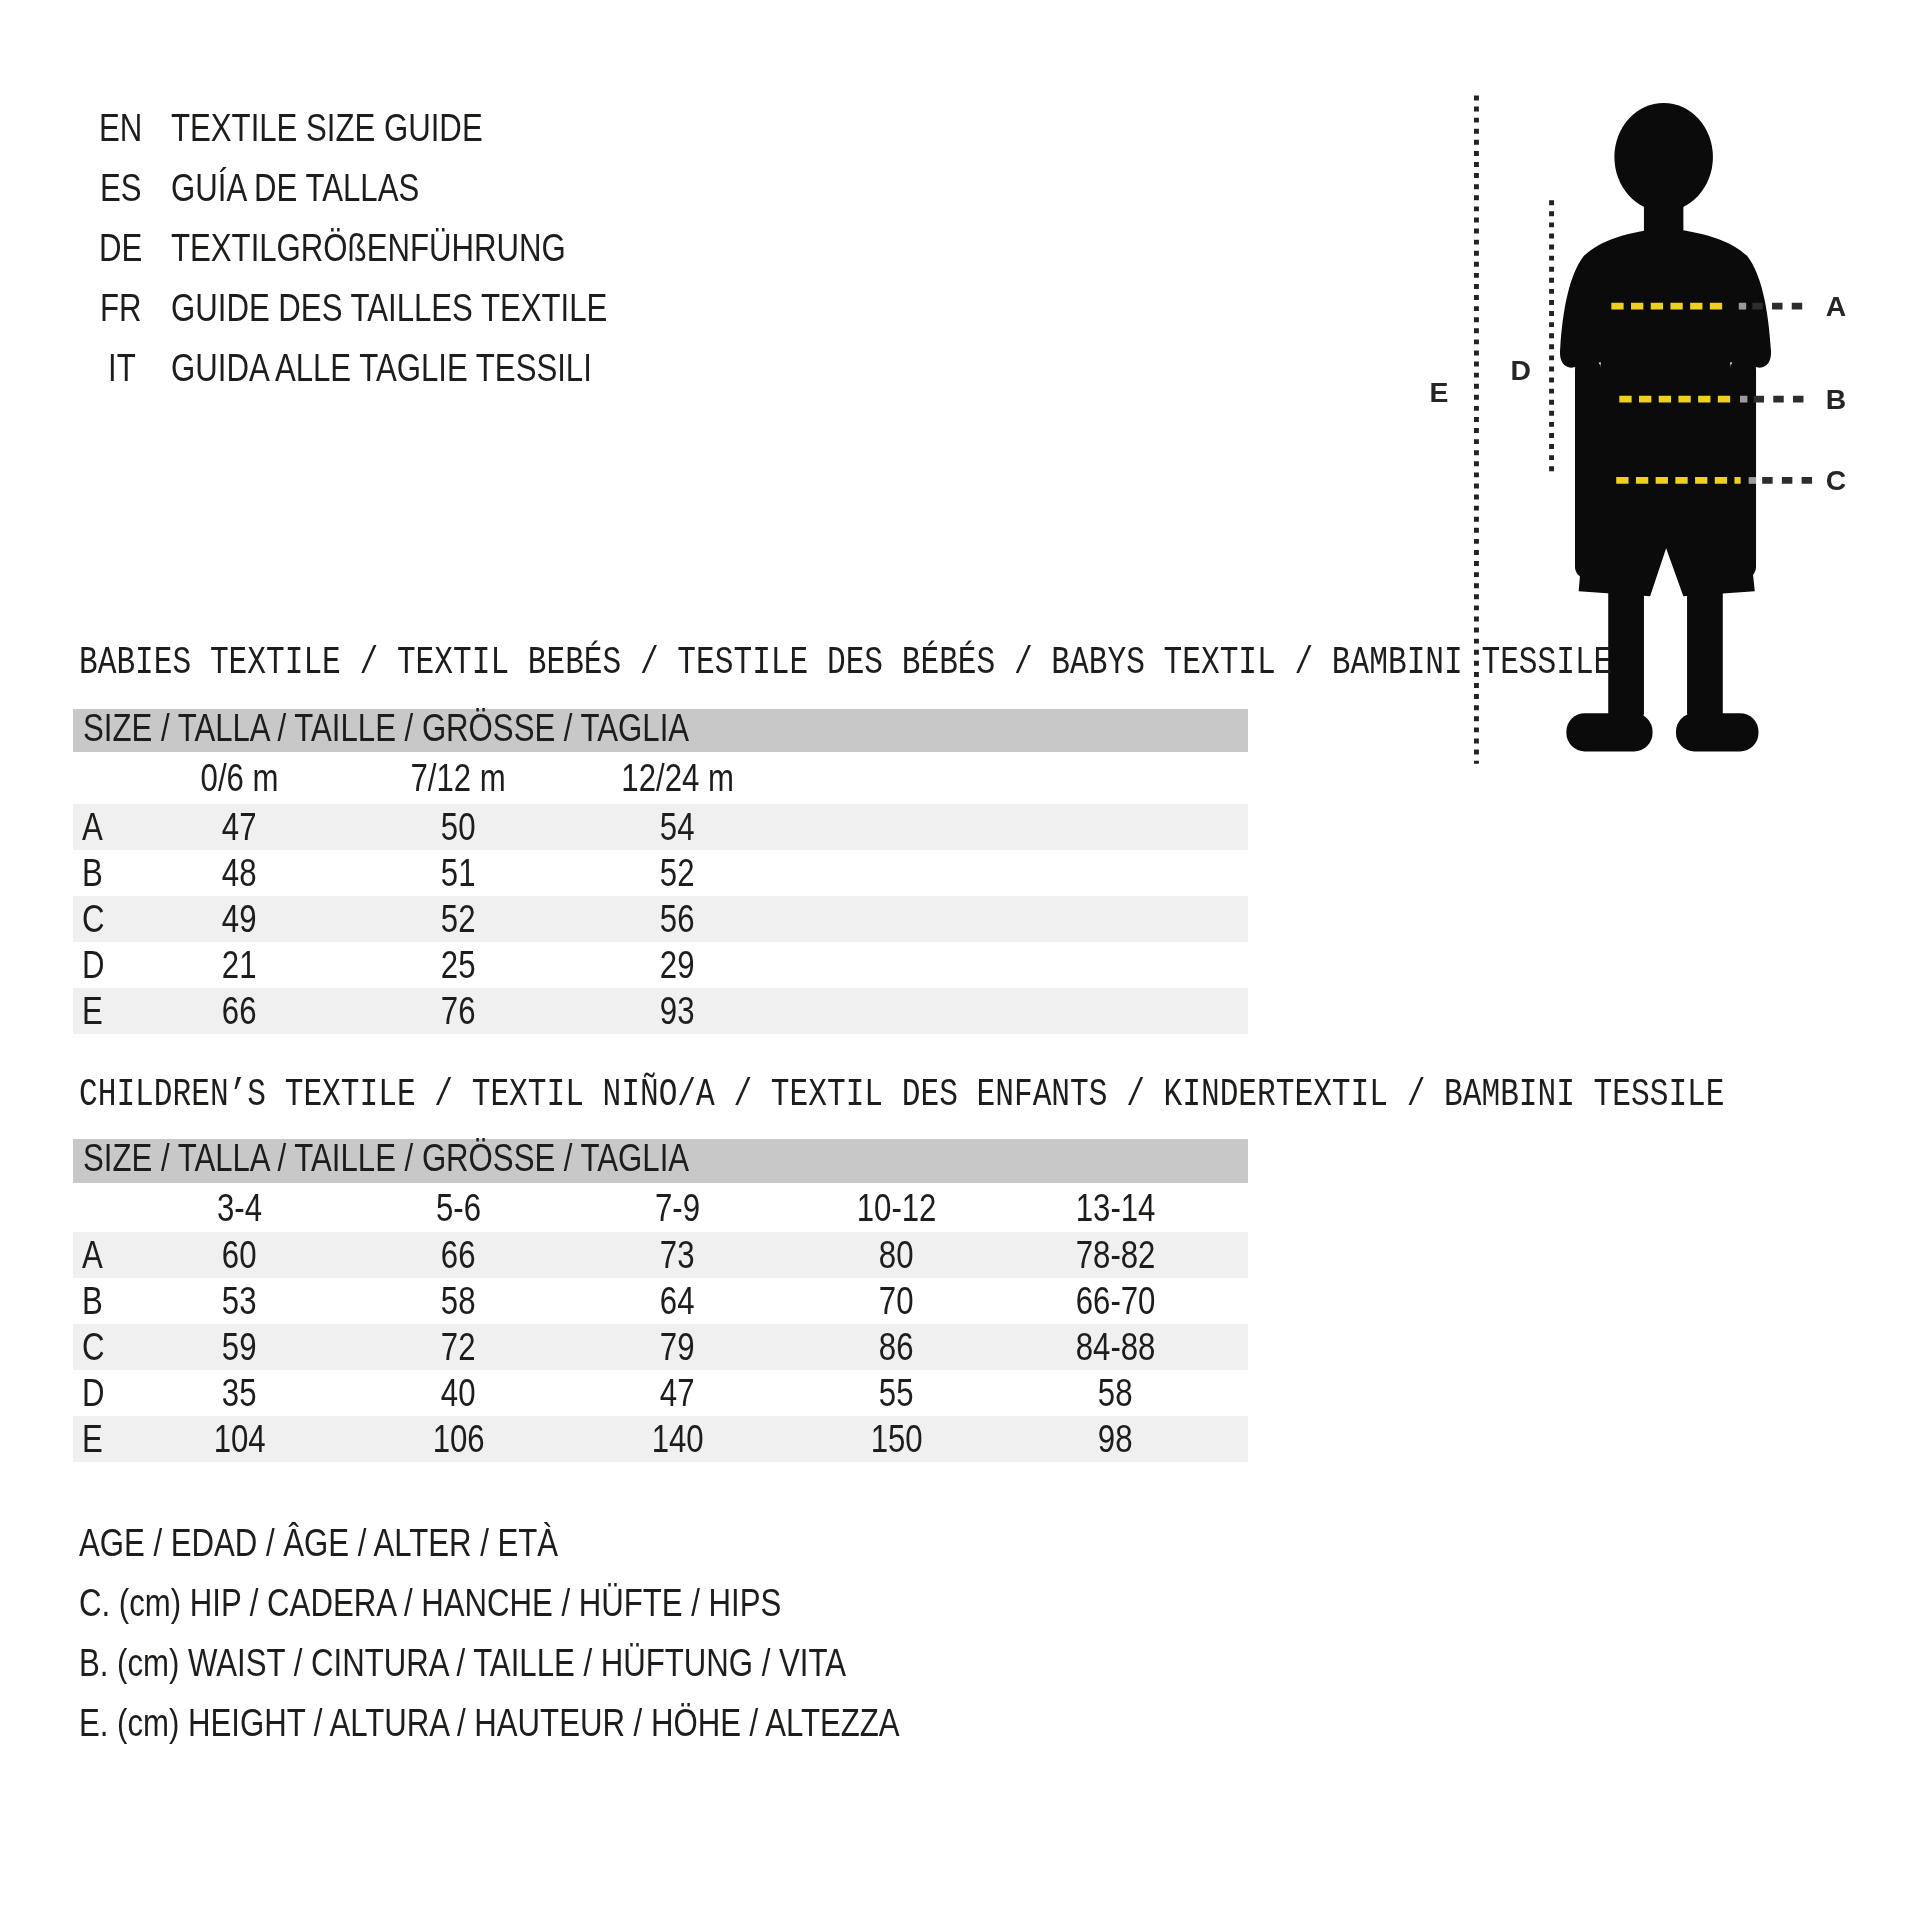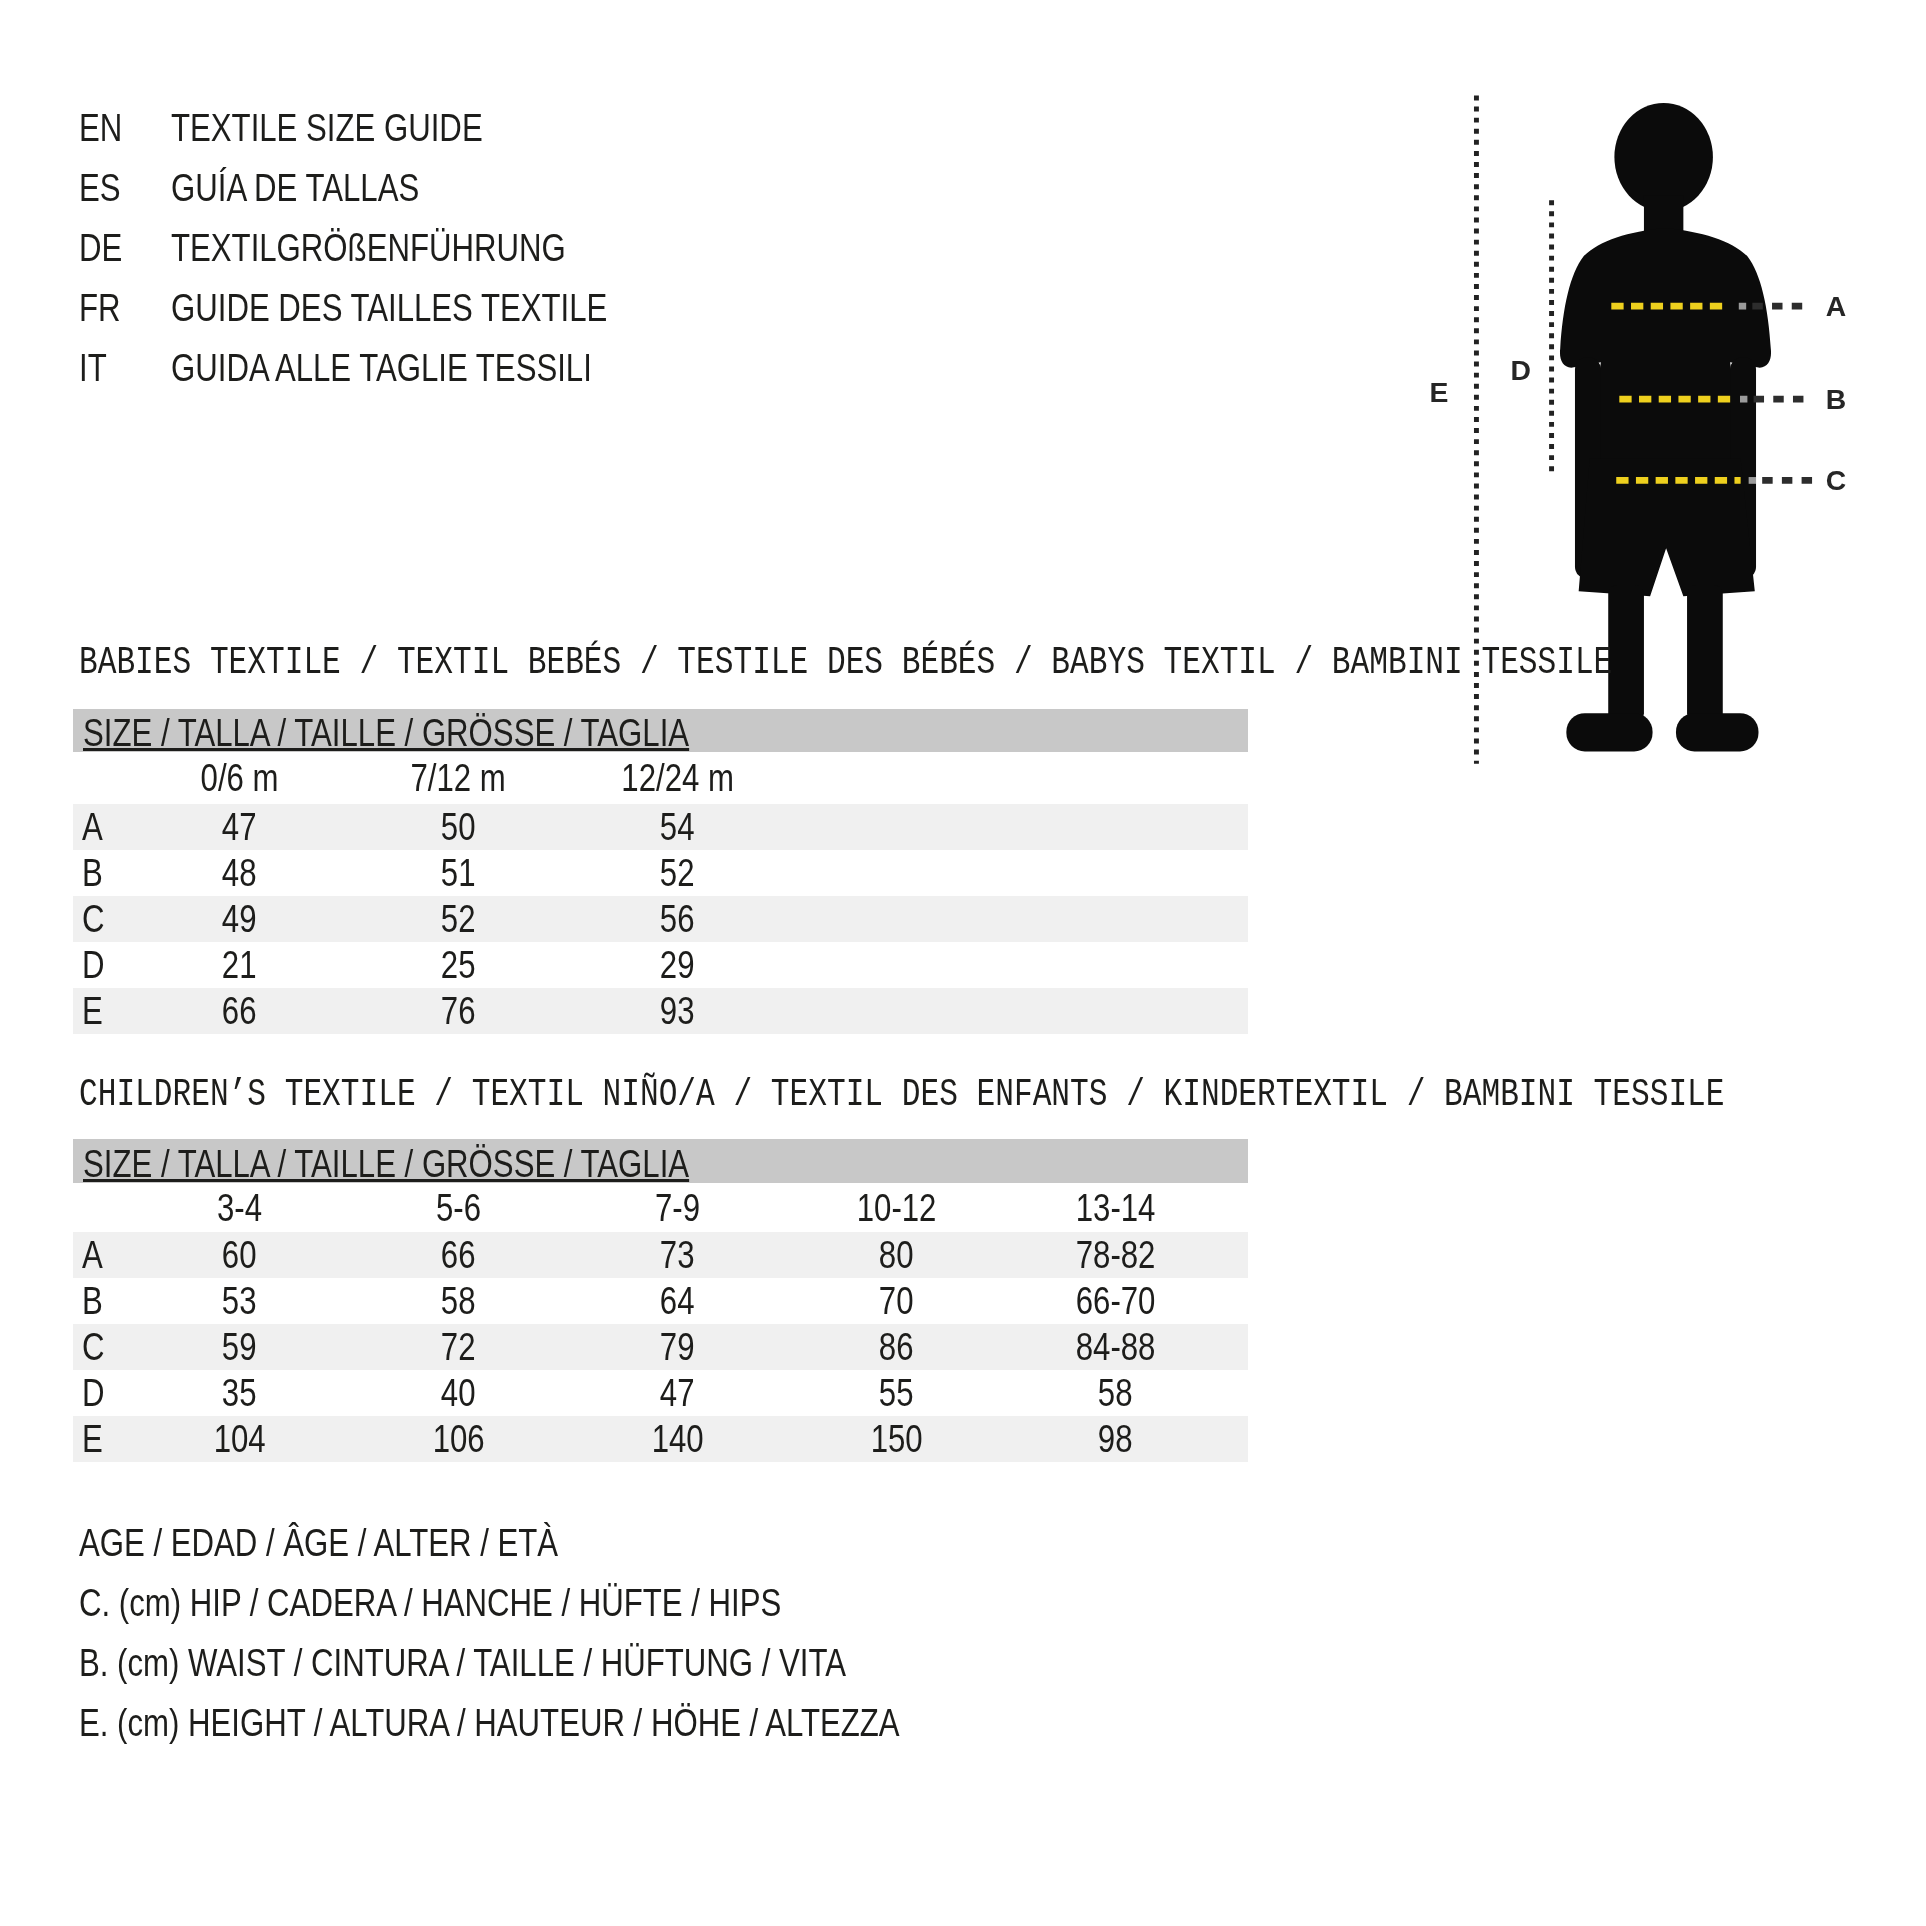--- a/index.html
+++ b/index.html
@@ -8,33 +8,33 @@
     background:#ffffff;color:#1d1d1b;
     font-family:"Liberation Sans", sans-serif;
     font-size:38px;line-height:1;
   }
   
   .cx{display:inline-block;transform:scaleX(.82);transform-origin:0 50%;white-space:nowrap;}
   .cxc{display:inline-block;transform:scaleX(.82);transform-origin:50% 50%;white-space:nowrap;}
 
   
   .lang-block{position:absolute;left:79px;top:98px;}
-  .lang-row{display:flex;height:60px;align-items:center;}
+  .lang-row{display:flex;height:60px;align-items:center;text-align:center;}
   .lang-code{width:92px;flex:0 0 92px;}
 
   
   .sec-heading{position:absolute;left:79px;height:38px;display:flex;align-items:center;font-family:Liberation Mono, monospace;}
   .sec-heading.babies{top:644px;}
   .sec-heading.children{top:1076px;}
 
   
   .size-table{position:absolute;left:73px;width:1175px;}
   .size-table.babies{top:709px;}
   .size-table.children{top:1139px;}
-  .bar{height:43px;background:#c8c8c8;display:flex;align-items:flex-end;padding-left:10px;box-sizing:border-box;text-decoration:underline;}
+  .bar{height:43px;background:#c8c8c8;display:flex;align-items:flex-start;padding-left:10px;box-sizing:border-box;}
   .children .bar{height:44px;}
   .grid-row{display:grid;grid-template-columns:57px 219px 219px 219px 219px 219px;align-items:center;}
   .colhead-row{height:52px;}
   .children .colhead-row{height:49px;}
   .data-row{height:46px;}
   .data-row.alt{background:#f0f0f0;}
   .cell{display:flex;justify-content:center;align-items:center;}
   .letter-cell{display:flex;justify-content:flex-start;align-items:center;padding-left:8.6px;}
 
   

